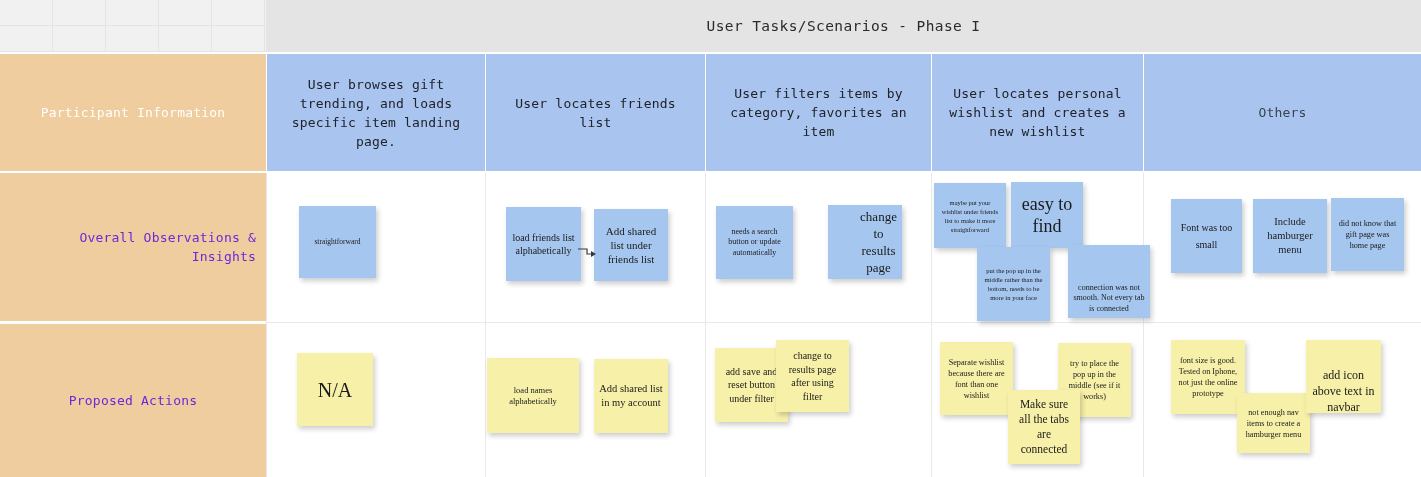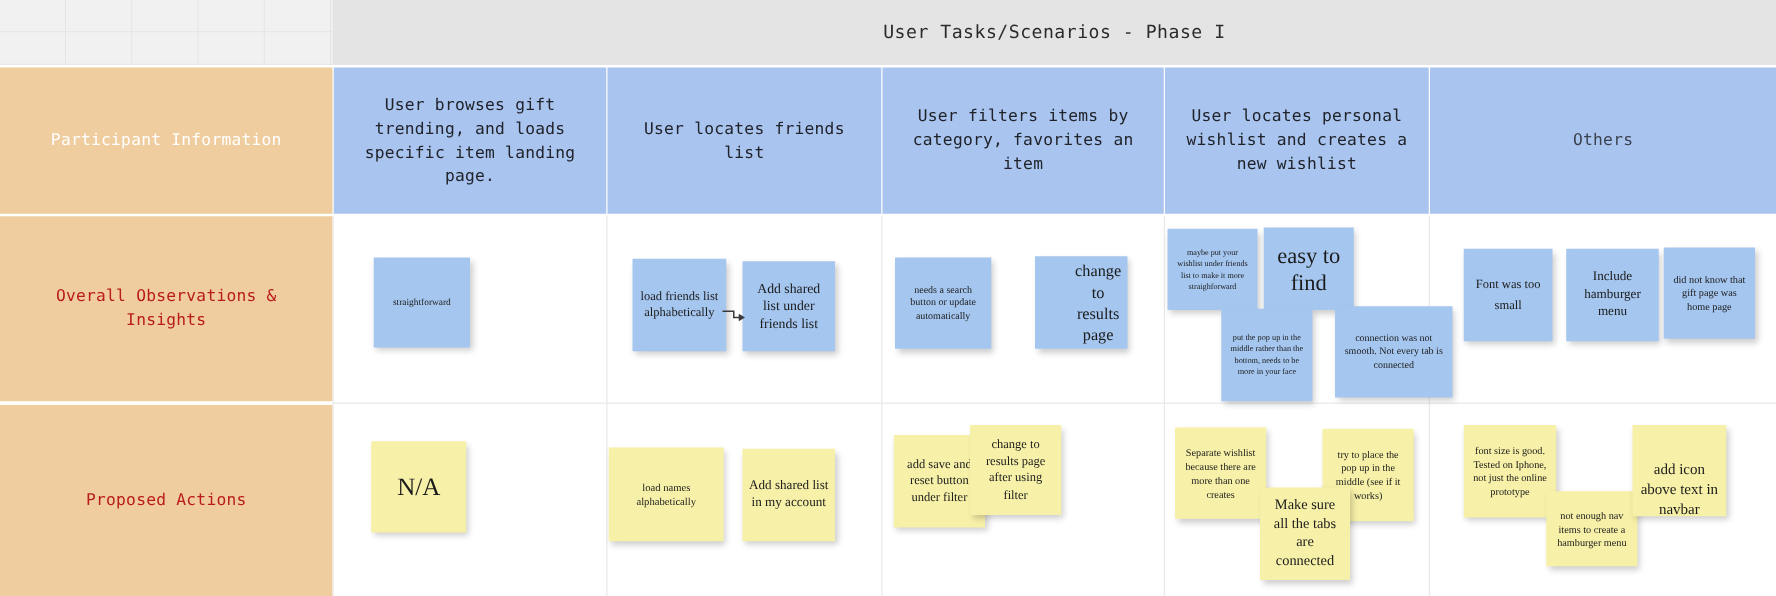--- a/index.html
+++ b/index.html
@@ -85,21 +85,21 @@
     position: absolute;
     left: 0;
     width: 266px;
     background: #f0cd9e;
     display: flex;
     align-items: center;
     justify-content: center;
     text-align: center;
     box-sizing: border-box;
   }
-  .rowlabel .hdr-text { color: #b91c1c; }
+  .rowlabel .hdr-text { color: #6d28d9; text-align: right; }
 
   
   .vline {
     position: absolute;
     width: 1px;
     background: #e9e9e9;
   }
   .hline {
     position: absolute;
     height: 1px;
@@ -207,21 +207,21 @@
   </div>
 
   <div class="note blue" style="left:1011px;top:182px;width:72px;height:66px;">
     <span style="font-size:18px;line-height:22px;">easy to find</span>
   </div>
 
   <div class="note blue" style="left:977px;top:247px;width:73px;height:74px;">
     <span style="font-size:6.6px;line-height:9px;">put the pop up in the middle rather than the bottom, needs to be more in your face</span>
   </div>
 
-  <div class="note blue" style="left:1068px;top:245px;width:94px;height:73px;">
+  <div class="note blue" style="left:1068px;top:245px;width:82px;height:73px;align-items:flex-end;">
     <span style="font-size:8px;line-height:10.5px;">connection was not smooth. Not every tab is connected</span>
   </div>
 
   <div class="note blue" style="left:1171px;top:199px;width:71px;height:74px;">
     <span style="font-size:10px;line-height:17px;">Font was too small</span>
   </div>
 
   <div class="note blue" style="left:1253px;top:199px;width:74px;height:74px;">
     <span style="font-size:10.5px;line-height:14px;">Include hamburger menu</span>
   </div>
@@ -244,21 +244,21 @@
 
   <div class="note yellow" style="left:715px;top:348px;width:73px;height:74px;">
     <span style="font-size:10px;line-height:13.5px;">add save and reset button under filter</span>
   </div>
 
   <div class="note yellow" style="left:776px;top:340px;width:73px;height:72px;">
     <span style="font-size:10px;line-height:13.5px;">change to results page after using filter</span>
   </div>
 
   <div class="note yellow" style="left:940px;top:342px;width:73px;height:73px;">
-    <span style="font-size:8.2px;line-height:11px;">Separate wishlist because there are more than one creates</span>
+    <span style="font-size:8.2px;line-height:11px;">Separate wishlist because there are font than one wishlist</span>
   </div>
 
   <div class="note yellow" style="left:1058px;top:343px;width:73px;height:74px;">
     <span style="font-size:8.2px;line-height:11px;">try to place the pop up in the middle (see if it works)</span>
   </div>
 
   <div class="note yellow" style="left:1008px;top:390px;width:72px;height:74px;">
     <span style="font-size:11.5px;line-height:15px;">Make sure all the tabs are connected</span>
   </div>
 

